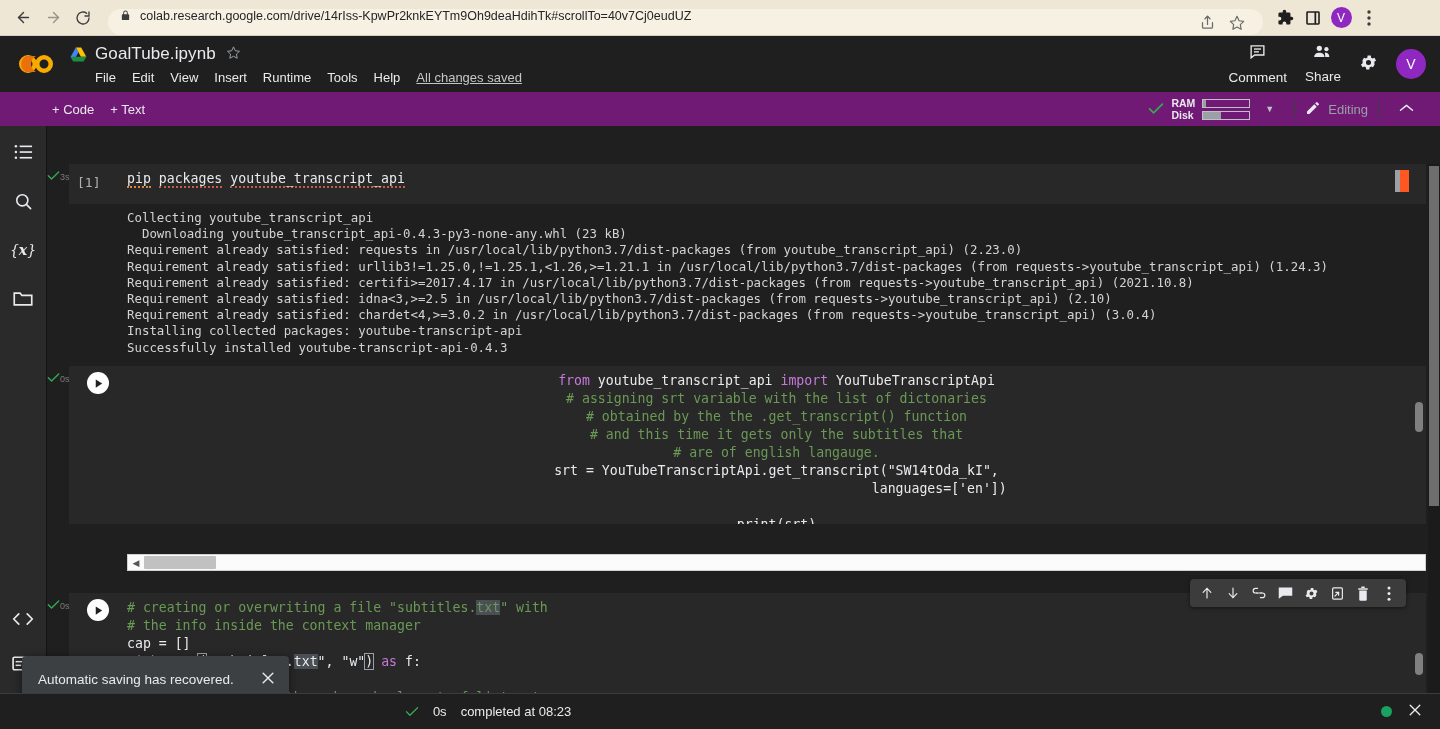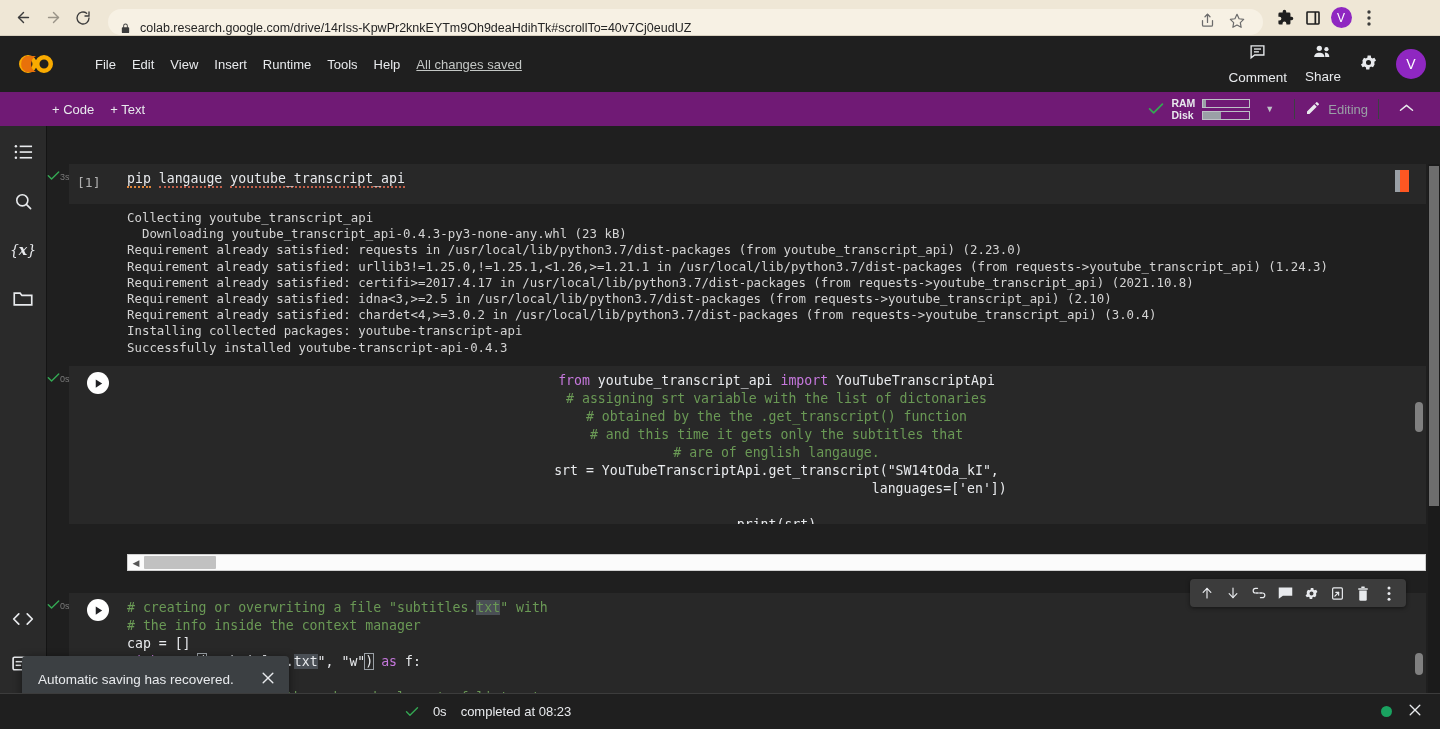--- a/index.html
+++ b/index.html
@@ -21,21 +21,21 @@
   .nav-btn {
     width: 30px; height: 30px;
     display: flex; align-items: center; justify-content: center;
     color: #3c3c3c; font-size: 17px; flex: none;
     border-radius: 50%;
   }
   .nav-btn.disabled { color: #9a9488; }
   .omnibox {
     flex: 1 1 auto; height: 26px; margin: 8px 8px 0 10px;
     background: #f7f1e4; border-radius: 13px;
-    display: flex; align-items: flex-end;
+    display: flex; align-items: flex-start;
     padding: 0 12px; gap: 9px; max-width: 1155px;
   }
   .lock-icon { flex: none; display: flex; }
   .url-text {
     font-size: 12.5px; color: #252525; white-space: nowrap;
     overflow: hidden; text-overflow: ellipsis;
     font-family: "Liberation Sans", sans-serif;
   }
   .omni-right { display: flex; align-items: center; gap: 2px; margin-left: auto; }
   .tb-icon {
@@ -277,20 +277,35 @@
 
   <div class="colab-header">
     <div class="co-logo">
       <svg width="50" height="30" viewBox="0 0 100 60">
         <path d="M30 12a18 18 0 1 0 0 36 18 18 0 0 0 0-36zm0 9a9 9 0 1 1 0 18 9 9 0 0 1 0-18z" fill="#F9AB00"></path>
         <path d="M62 12a18 18 0 1 0 0 36 18 18 0 0 0 0-36zm0 9a9 9 0 1 1 0 18 9 9 0 0 1 0-18z" fill="#F9AB00"></path>
         <path d="M26 14 L46 14 A18 18 0 0 0 46 46 L26 46 A18 18 0 0 1 26 14z" fill="#E8710A"></path>
       </svg>
     </div>
     <div class="title-block">
+      <div class="title-row">
+        <span class="drive-icon">
+          <svg width="17" height="15" viewBox="0 0 24 21">
+            <path d="M8.2 0.5 L15.8 0.5 L23 13.5 L15.4 13.5z" fill="#FFC107"></path>
+            <path d="M8.2 0.5 L0.9 13.5 L4.7 20.3 L12 7.3z" fill="#4285F4"></path>
+            <path d="M0.9 13.5 L23 13.5 L19.2 20.3 L4.7 20.3z" fill="#1E8E3E"></path>
+          </svg>
+        </span>
+        <span class="nb-title">GoalTube.ipynb</span>
+        <span class="star-icon">
+          <svg width="15" height="15" viewBox="0 0 24 24" fill="none" stroke="#9aa0a6" stroke-width="1.6" stroke-linejoin="round">
+              <polygon points="12 3 14.9 9.2 21.5 10 16.7 14.6 17.9 21.2 12 18 6.1 21.2 7.3 14.6 2.5 10 9.1 9.2"></polygon>
+            </svg>
+        </span>
+      </div>
       <div class="menu-row">
         <span class="menu-item">File</span>
         <span class="menu-item">Edit</span>
         <span class="menu-item">View</span>
         <span class="menu-item">Insert</span>
         <span class="menu-item">Runtime</span>
         <span class="menu-item">Tools</span>
         <span class="menu-item">Help</span>
         <span class="saved-text">All changes saved</span>
       </div>
@@ -424,21 +439,21 @@
           <svg width="13" height="11" viewBox="0 0 20 16" fill="none" stroke="#34a853" stroke-width="2.2" stroke-linecap="round" stroke-linejoin="round">
               <polyline points="2 8.5 7 13.5 18 2.5"></polyline>
             </svg>
         </span>
         <span class="secs">3s</span>
       </div>
       <div class="code-box" style="height:40px;">
         <div class="runcol" style="padding-left:8px;justify-content:flex-start;">
           <span class="exec-label">[1]</span>
         </div>
-        <div class="code-lines"><span class="sq">pip</span> <span class="sq2">langauge</span> <span class="sq2">youtube_transcript_api</span></div>
+        <div class="code-lines"><span class="sq">pip</span> <span class="sq2">packages</span> <span class="sq2">youtube_transcript_api</span></div>
         <div class="orange-ind">
             <i></i>
             <b></b>
           </div>
       </div>
       <div class="output" style="height:152px;"><span>Collecting youtube_transcript_api
   Downloading youtube_transcript_api-0.4.3-py3-none-any.whl (23 kB)
 Requirement already satisfied: requests in /usr/local/lib/python3.7/dist-packages (from youtube_transcript_api) (2.23.0)
 Requirement already satisfied: urllib3!=1.25.0,!=1.25.1,&lt;1.26,&gt;=1.21.1 in /usr/local/lib/python3.7/dist-packages (from requests-&gt;youtube_transcript_api) (1.24.3)
 Requirement already satisfied: certifi&gt;=2017.4.17 in /usr/local/lib/python3.7/dist-packages (from requests-&gt;youtube_transcript_api) (2021.10.8)

